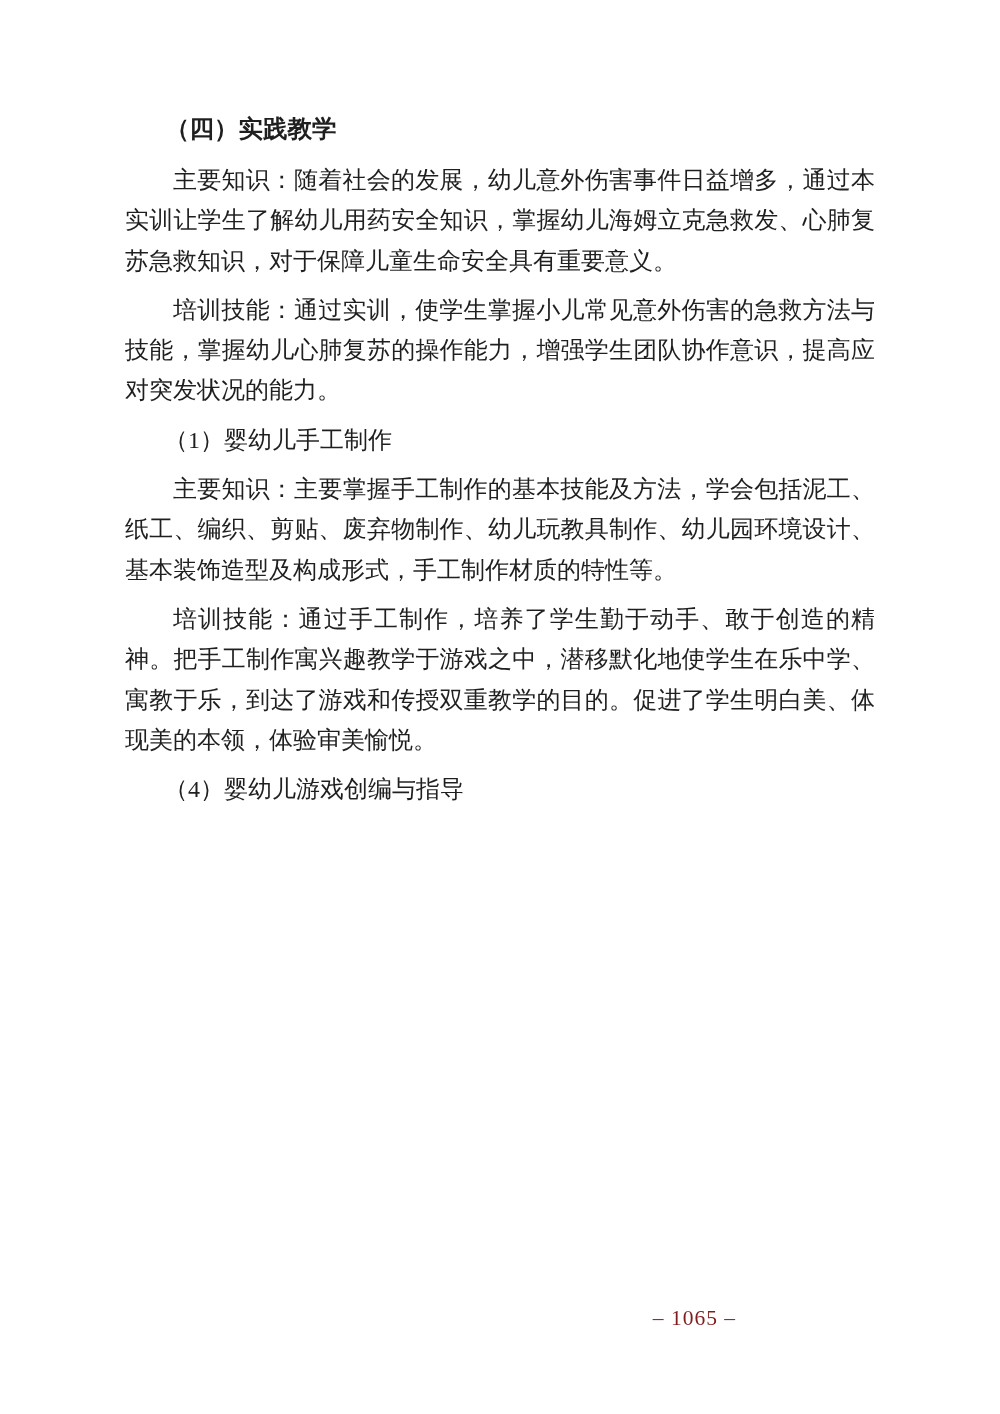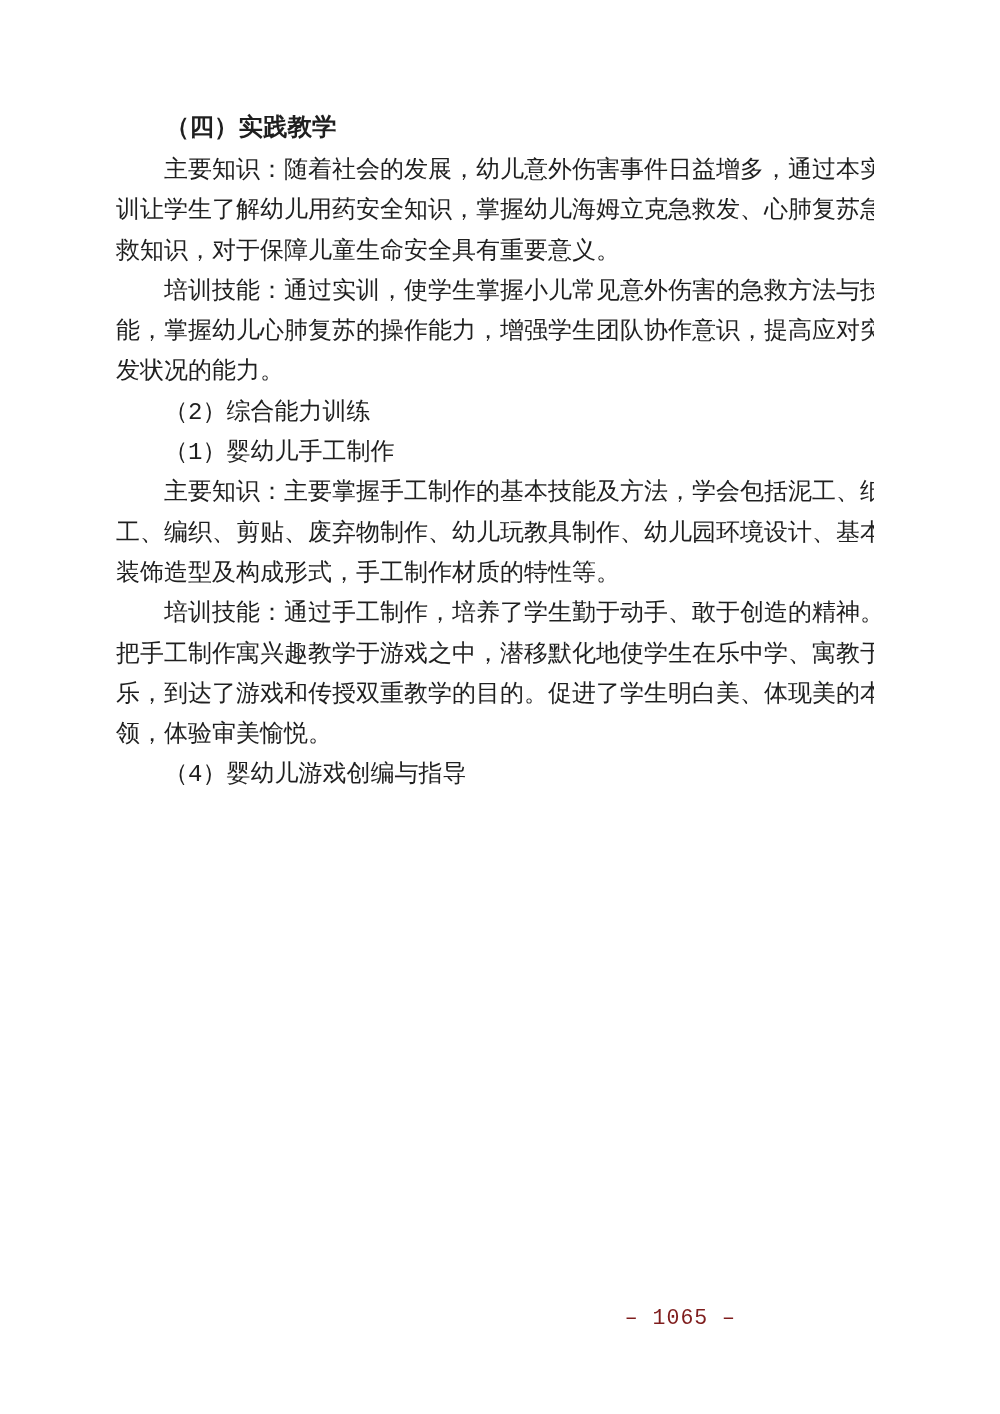--- a/index.html
+++ b/index.html
@@ -6,21 +6,21 @@
     margin: 0;
     padding: 0;
     background: #ffffff;
   }
   .page {
     position: relative;
     width: 874px;
     height: 1414px;
     background: #ffffff;
     overflow: hidden;
-    font-family: Liberation Mono, monospace;
+    font-family: Liberation Serif, serif;
     color: #1f1f1f;
   }
   .content {
     position: absolute;
     left: 116px;
     top: 107px;
     width: 768px;
   }
   .doc-heading {
     font-size: 24.5px;
@@ -34,21 +34,21 @@
     line-height: 40.3px;
     text-indent: 2em;
     white-space: nowrap;
   }
   .paragraph {
     font-size: 24px;
     line-height: 40.3px;
     text-indent: 2em;
     text-align: justify;
     text-justify: inter-character;
-    margin: 0;
+    margin: 9px;
   }
   .page-number {
     position: absolute;
     top: 1306px;
     right: 138px;
     font-size: 21.5px;
     line-height: 24px;
     color: #7f1d1d;
     letter-spacing: 1px;
   }
@@ -59,21 +59,20 @@
 <div class="page">
   <div class="content">
     <div class="doc-heading">（四）实践教学</div>
 
 
 
     <p class="paragraph">主要知识：随着社会的发展，幼儿意外伤害事件日益增多，通过本实训让学生了解幼儿用药安全知识，掌握幼儿海姆立克急救发、心肺复苏急救知识，对于保障儿童生命安全具有重要意义。</p>
 
     <p class="paragraph">培训技能：通过实训，使学生掌握小儿常见意外伤害的急救方法与技能，掌握幼儿心肺复苏的操作能力，增强学生团队协作意识，提高应对突发状况的能力。</p>
 
-    <div class="subheading">（2）综合能力训练</div>
 
 
 
     <div class="subheading">（1）婴幼儿手工制作</div>
 
     <p class="paragraph">主要知识：主要掌握手工制作的基本技能及方法，学会包括泥工、纸工、编织、剪贴、废弃物制作、幼儿玩教具制作、幼儿园环境设计、基本装饰造型及构成形式，手工制作材质的特性等。</p>
 
     <p class="paragraph">培训技能：通过手工制作，培养了学生勤于动手、敢于创造的精神。把手工制作寓兴趣教学于游戏之中，潜移默化地使学生在乐中学、寓教于乐，到达了游戏和传授双重教学的目的。促进了学生明白美、体现美的本领，体验审美愉悦。</p>
 
     <div class="subheading">（4）婴幼儿游戏创编与指导</div>

